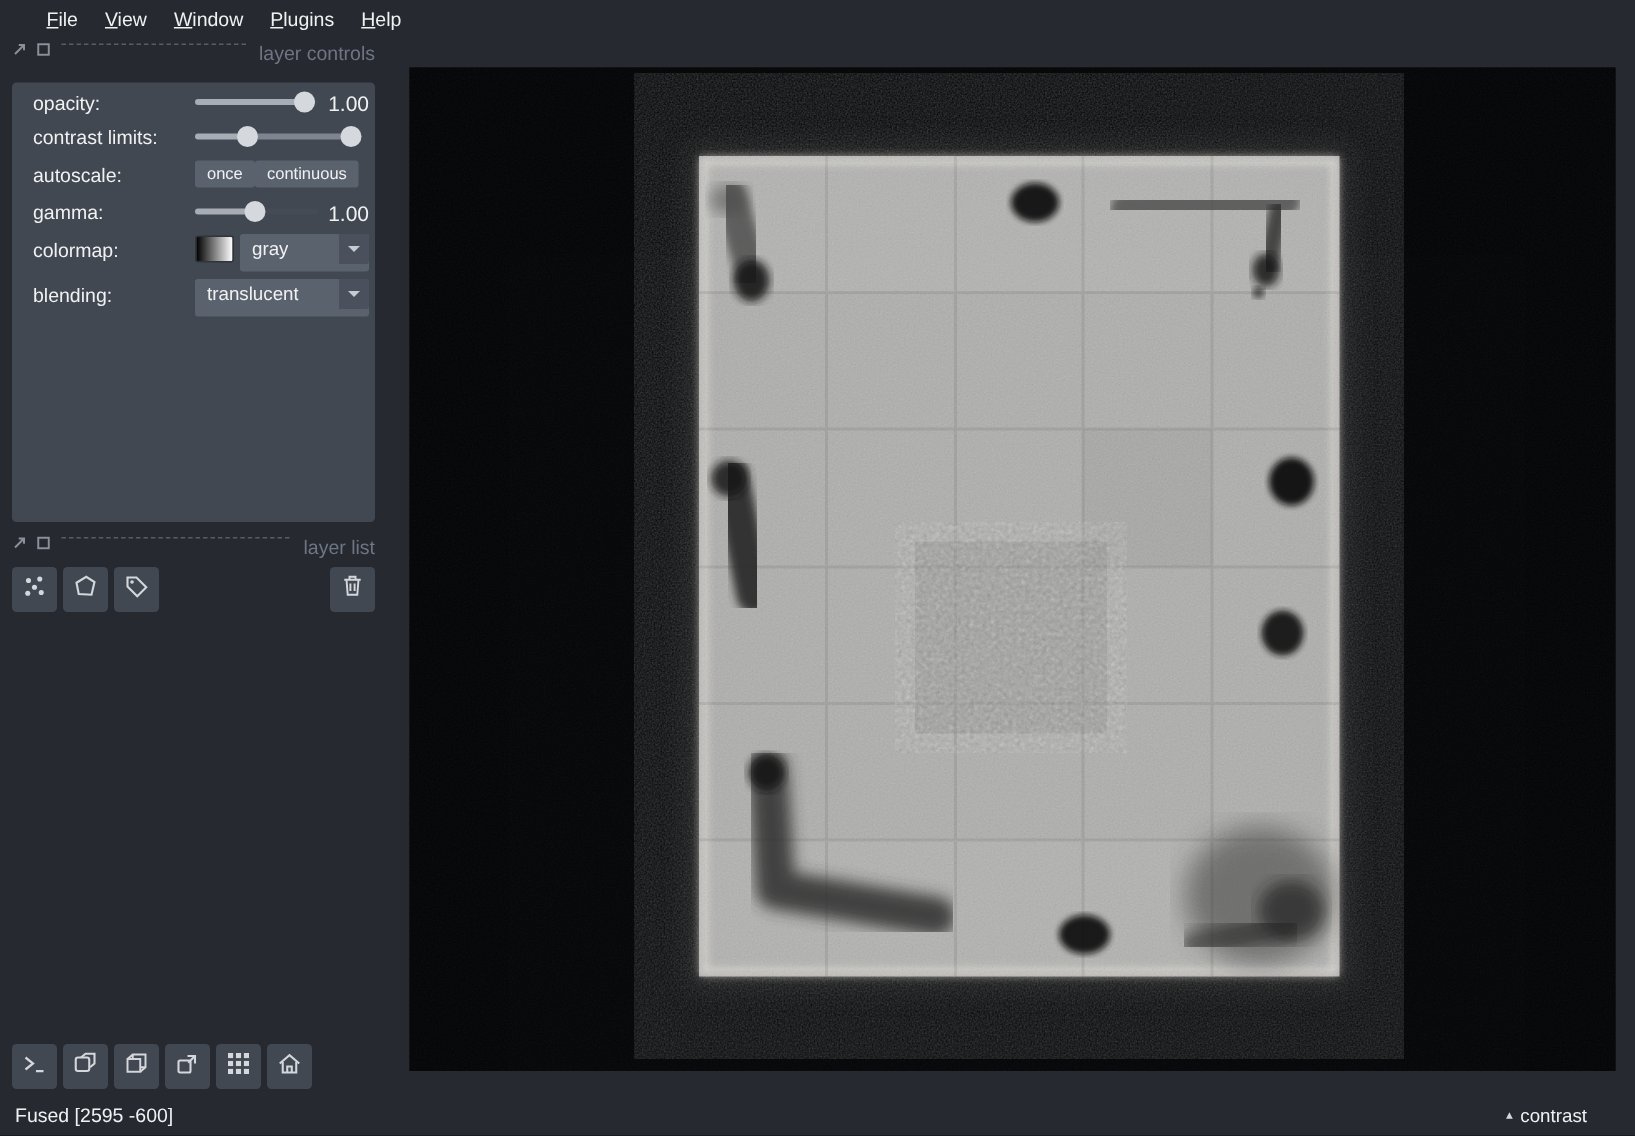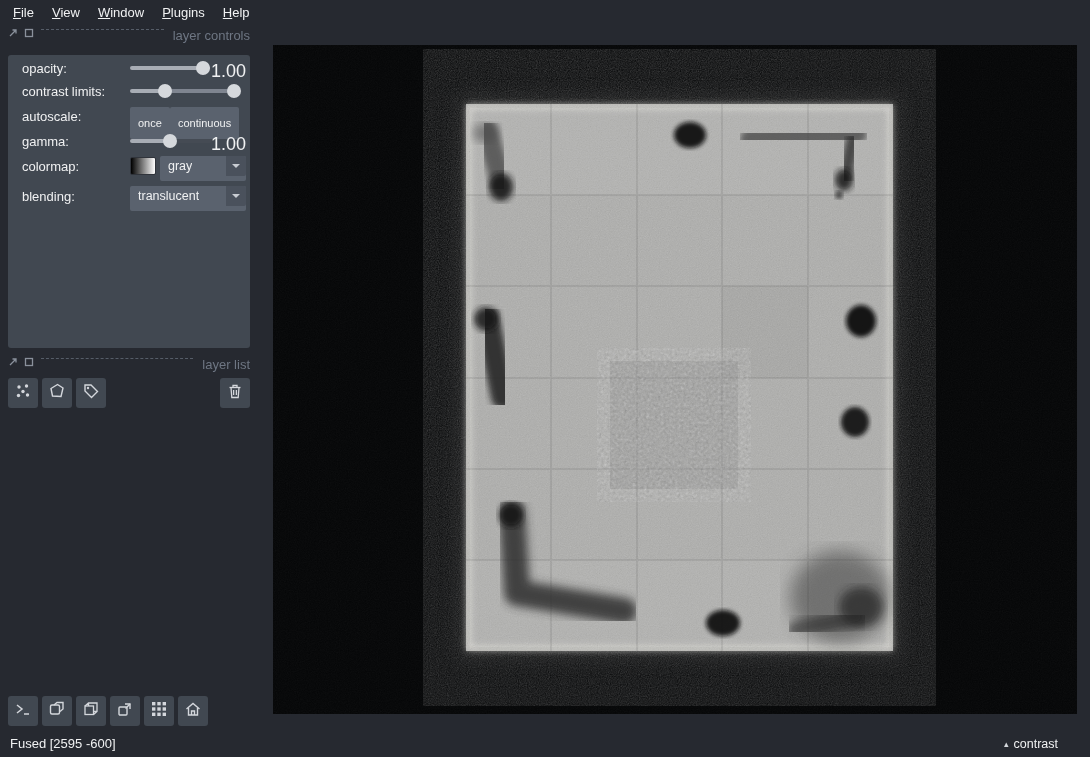--- a/index.html
+++ b/index.html
@@ -1,21 +1,21 @@
 <!DOCTYPE html>
 <html><head>
 <meta charset="utf-8">
 <style>
   * { margin:0; padding:0; box-sizing:border-box; }
   html,body { width:1090px; height:757px; }
   body { font-family:"Liberation Sans","DejaVu Sans",sans-serif; background:#262930; color:#f0f1f2; overflow:hidden; }
   .app { position:relative; width:1090px; height:757px; background:#262930; overflow:hidden; }
 
   
-  .menubar { position:absolute; top:0; left:0; right:0; height:25px; display:flex; align-items:center; padding-left:4px; }
+  .menubar { position:absolute; top:0; left:0; right:0; height:25px; display:flex; align-items:center; padding-left:22px; }
   .menu-item { font-size:13px; padding:3px 9px; cursor:default; }
   .menu-item::first-letter { text-decoration:underline; }
 
   
   .dock-header { position:absolute; left:8px; width:242px; height:14px; display:flex; }
   .dock-icons { display:flex; gap:6px; margin-right:7px; }
   .dock-icon svg { display:block; }
   .dock-line { flex:1; border-top:1px dashed #565d68; margin-right:9px; margin-top:1px; }
   .dock-title { font-size:13px; color:#6e7683; white-space:nowrap; }
 
@@ -23,23 +23,23 @@
   .controls-panel { position:absolute; left:8px; top:55px; width:242px; height:293px; background:#414851; border-radius:3px; }
   .ctl-row { position:absolute; left:14px; right:4px; height:20px;text-align:center; }
   .ctl-label { position:absolute; left:0; top:3px; font-size:13px; white-space:nowrap; }
   .ctl-control { position:absolute; left:108px; right:0; top:0; height:20px; }
 
   .slider { position:absolute; left:0; top:1px; height:18px; width:82px; }
   .slider .track { position:absolute; left:0; right:0; top:7px; height:4px; background:#454b54; border-radius:2px; }
   .slider .fill { position:absolute; left:0; top:7px; height:4px; background:#a8adb5; border-radius:2px; }
   .slider .fill2 { position:absolute; top:7px; height:4px; background:#7f8590; border-radius:2px; }
   .slider .handle { position:absolute; top:2px; width:14px; height:14px; border-radius:50%; background:#d5d8dc; }
-  .slider-value { position:absolute; right:0; top:3px; font-size:18px; }
-
-  .as-btn { position:absolute; top:1px; height:32px; background:#5a626e; border-radius:2px; font-size:11px; display:flex; align-items:center; justify-content:center; padding:4px 8px; cursor:default; }
+  .slider-value { position:absolute; right:0; top:3px; font-size:14px; }
+
+  .as-btn { position:absolute; top:1px; height:18px; background:#5a626e; border-radius:2px; font-size:11px; display:flex; align-items:center; justify-content:center; padding:4px 8px; cursor:default; }
 
   .cmap-swatch { position:absolute; left:0; top:1px; width:26px; height:18px; border-radius:2px; background:linear-gradient(to right,#000,#fff); border:1px solid #30343b; }
 
   .combo { position:absolute; top:0; height:25px; background:#5a626e; border-radius:2px; }
   .combo-text { position:absolute; left:8px; top:3px; font-size:12.5px; white-space:nowrap; overflow:hidden; max-width:calc(100% - 30px); }
   .combo-text.clip { max-width:62px; }
   .combo-arrow-zone { position:absolute; right:0; top:0; width:20px; height:20px; background:#4a515c; border-radius:0 2px 2px 0; display:flex; align-items:center; justify-content:center; }
   .combo-arrow { width:0; height:0; border:4px solid transparent; border-top-color:#c8ccd2; margin-top:4px; }
 
   

